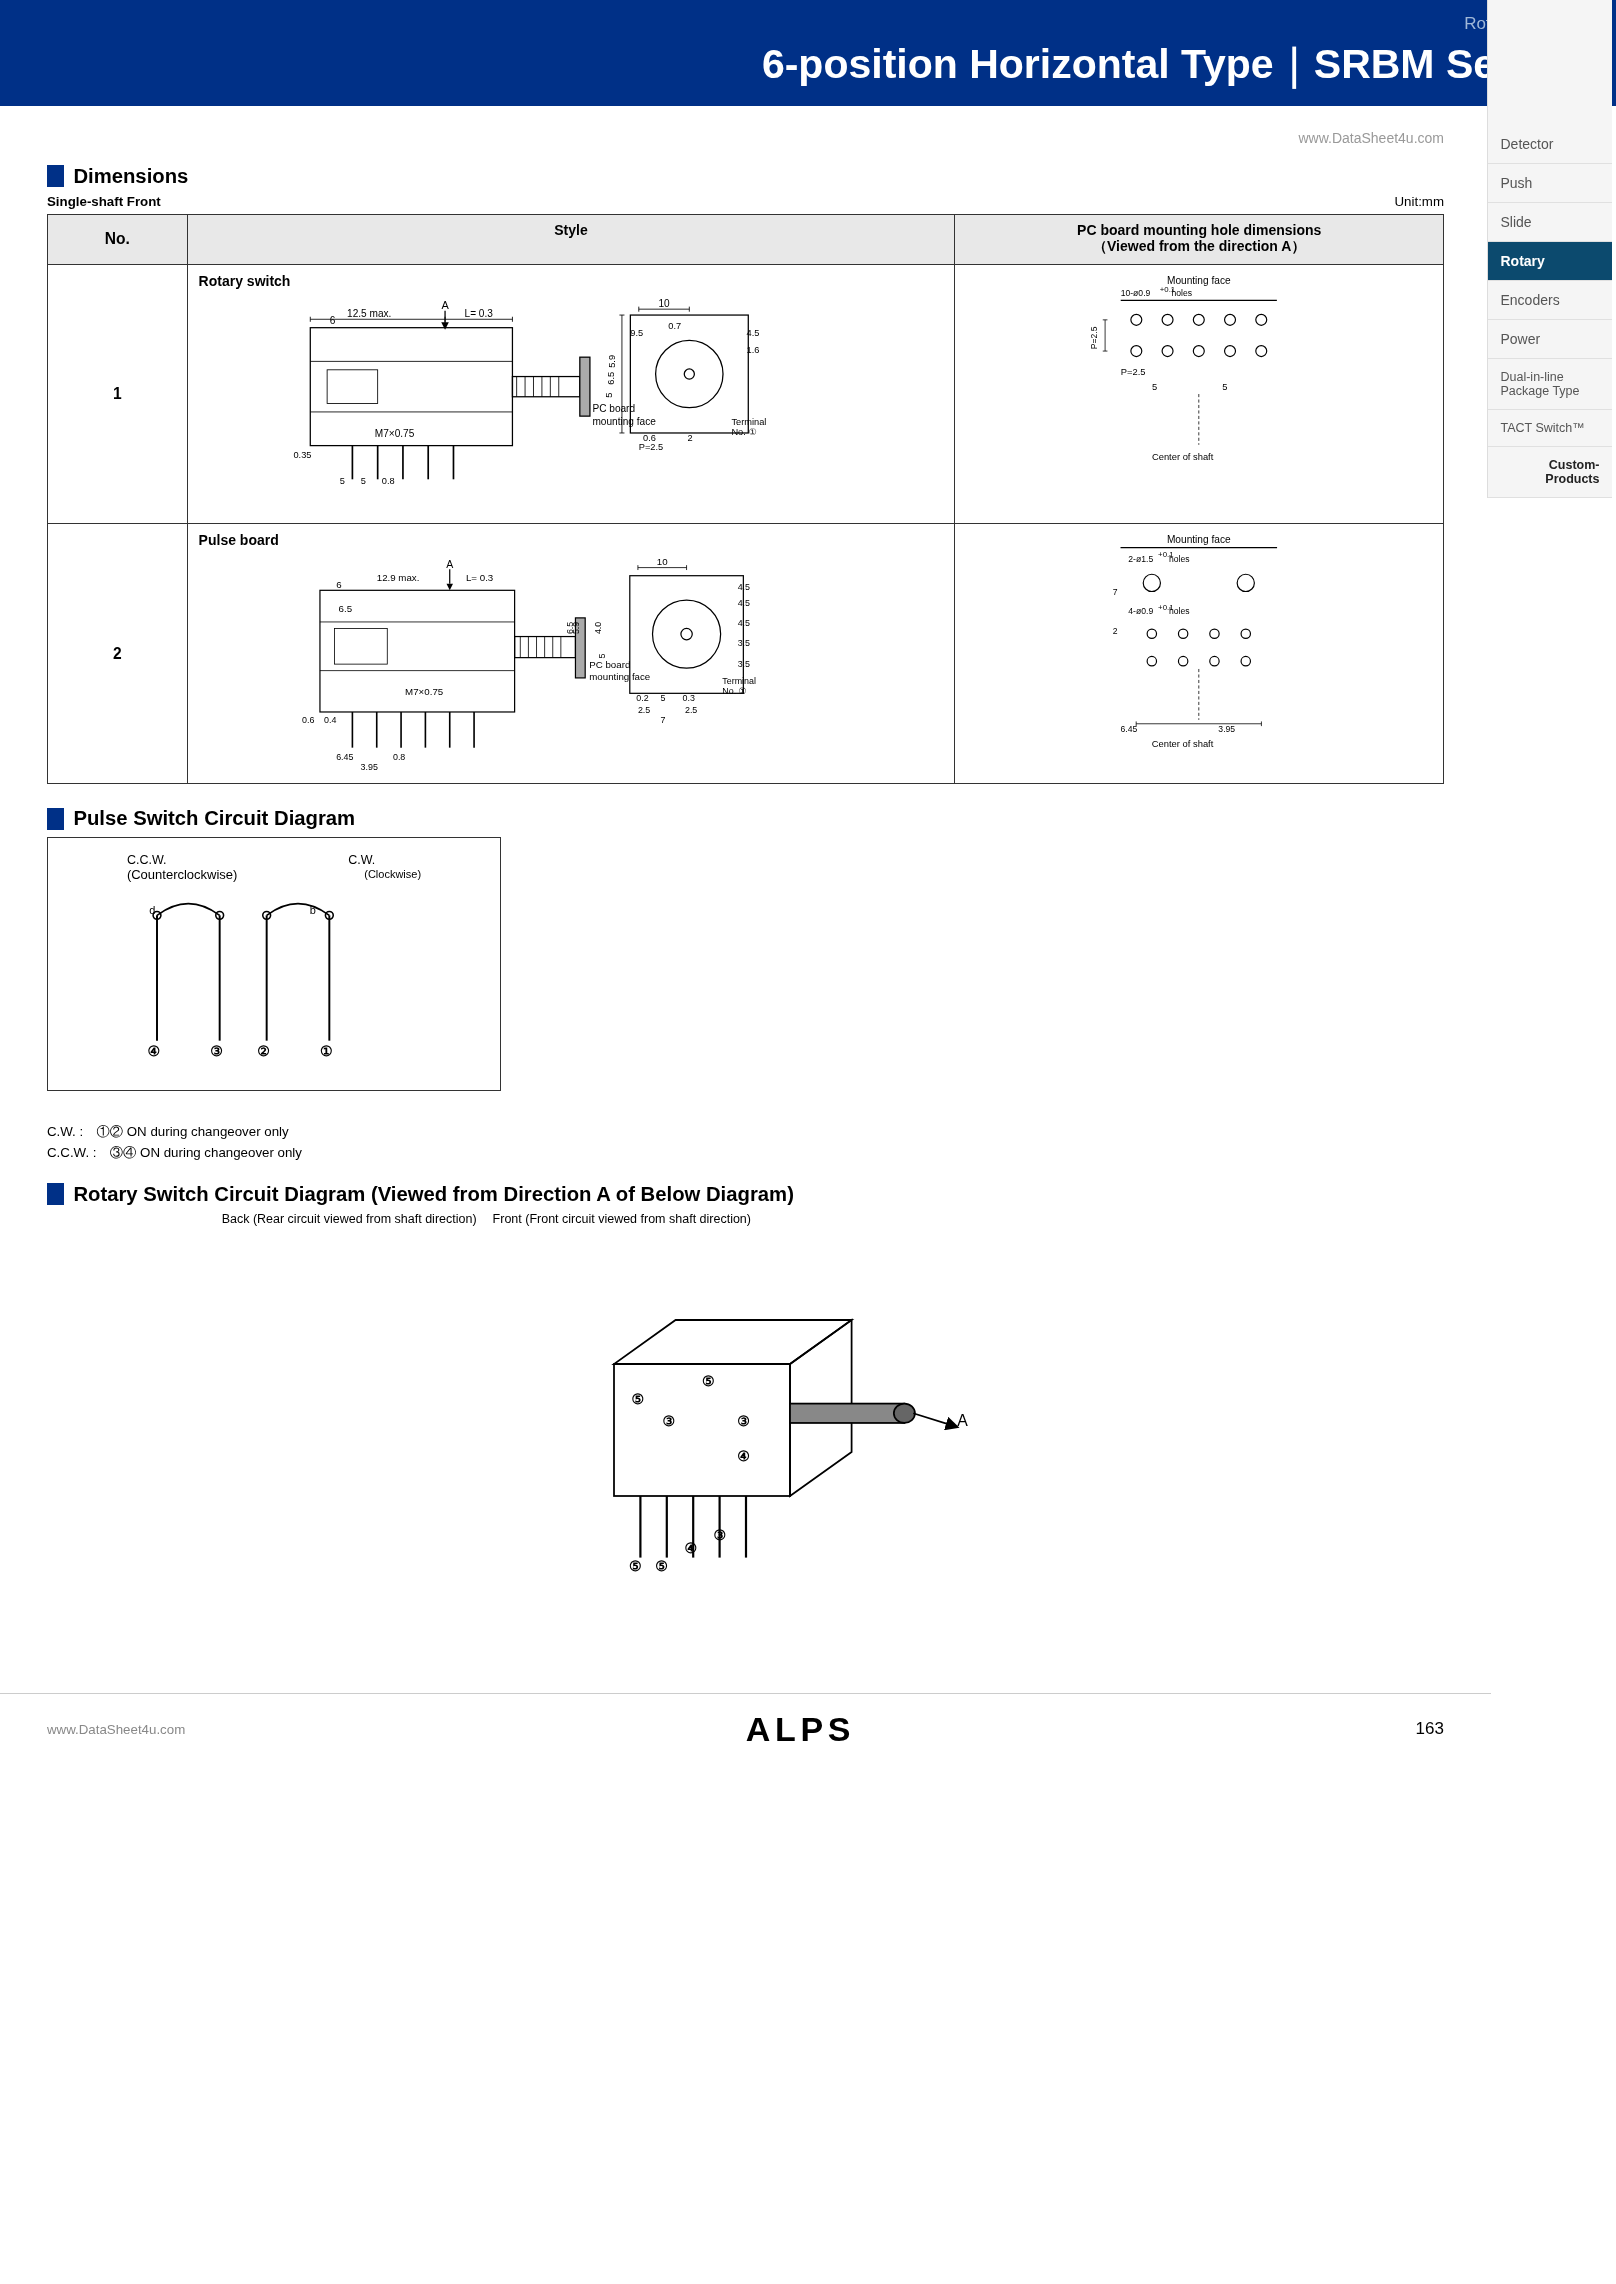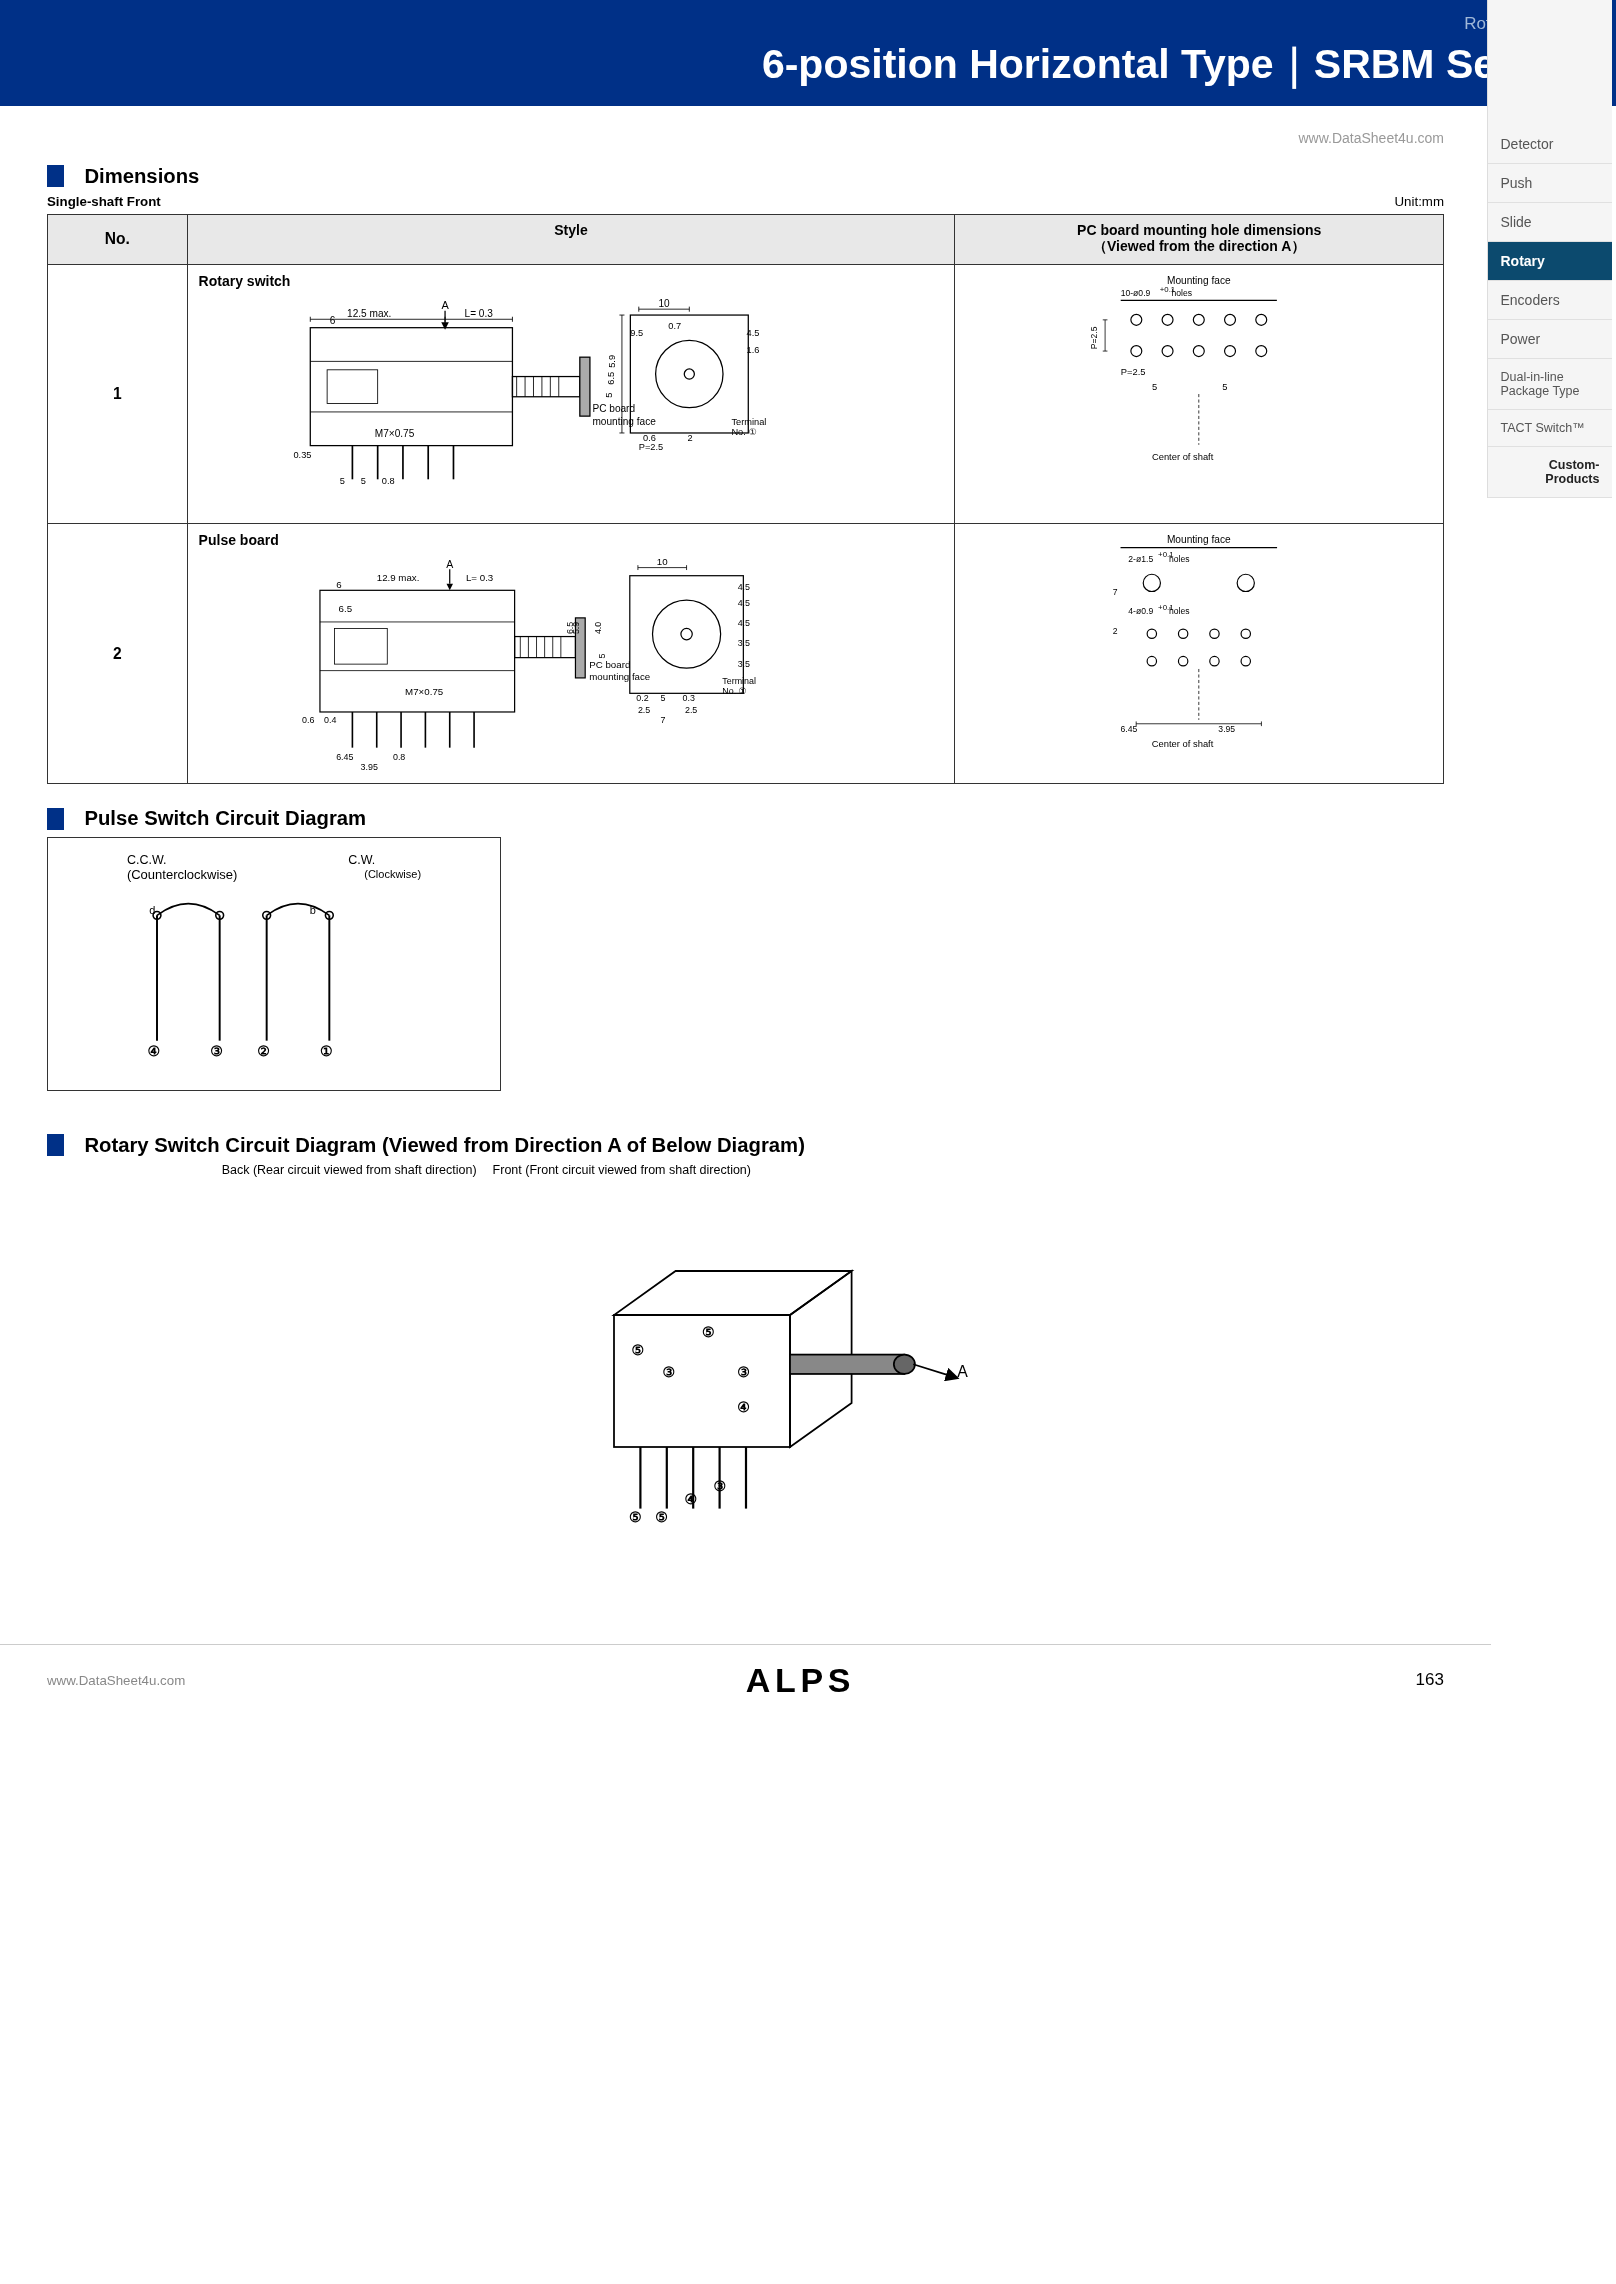--- a/index.html
+++ b/index.html
@@ -81,21 +81,20 @@
       font-size: 14px;
       margin-bottom: 7.8px;
     }
 
     
     .section-header {
       display: flex;
       align-items: center;
       margin-bottom: 6.3px;
       margin-top: 19px;
-      gap: 11px;
     }
     .section-header-bar {
       width: 17px;
       height: 22px;
       background: #003087;
       margin-right: 9.4px;
       flex-shrink: 0;
     }
     .section-header-title {
       font-size: 20.3px;
@@ -518,20 +517,24 @@
         <line x1="240" y1="40" x2="240" y2="200" stroke="#000" stroke-width="2.5"></line>
         <line x1="320" y1="40" x2="320" y2="200" stroke="#000" stroke-width="2.5"></line>
 
         <text x="88" y="220" font-size="18" font-weight="bold">④</text>
         <text x="168" y="220" font-size="18" font-weight="bold">③</text>
         <text x="228" y="220" font-size="18" font-weight="bold">②</text>
         <text x="308" y="220" font-size="18" font-weight="bold">①</text>
       </svg>
     </div>
 
+    <div class="notes-text">
+      <div>C.W. :　①② ON during changeover only</div>
+      <div>C.C.W. :　③④ ON during changeover only</div>
+    </div>
   </div>
 
   <div class="section-header">
     <div class="section-header-bar"></div>
     <div class="section-header-title">Rotary Switch Circuit Diagram (Viewed from Direction A of Below Diagram)</div>
   </div>
 
   <div class="rotary-diagram">
 
     <div style="display:flex; justify-content:flex-end; font-size:12.5px; margin-bottom:6px; max-width:704px;gap:16px;">

